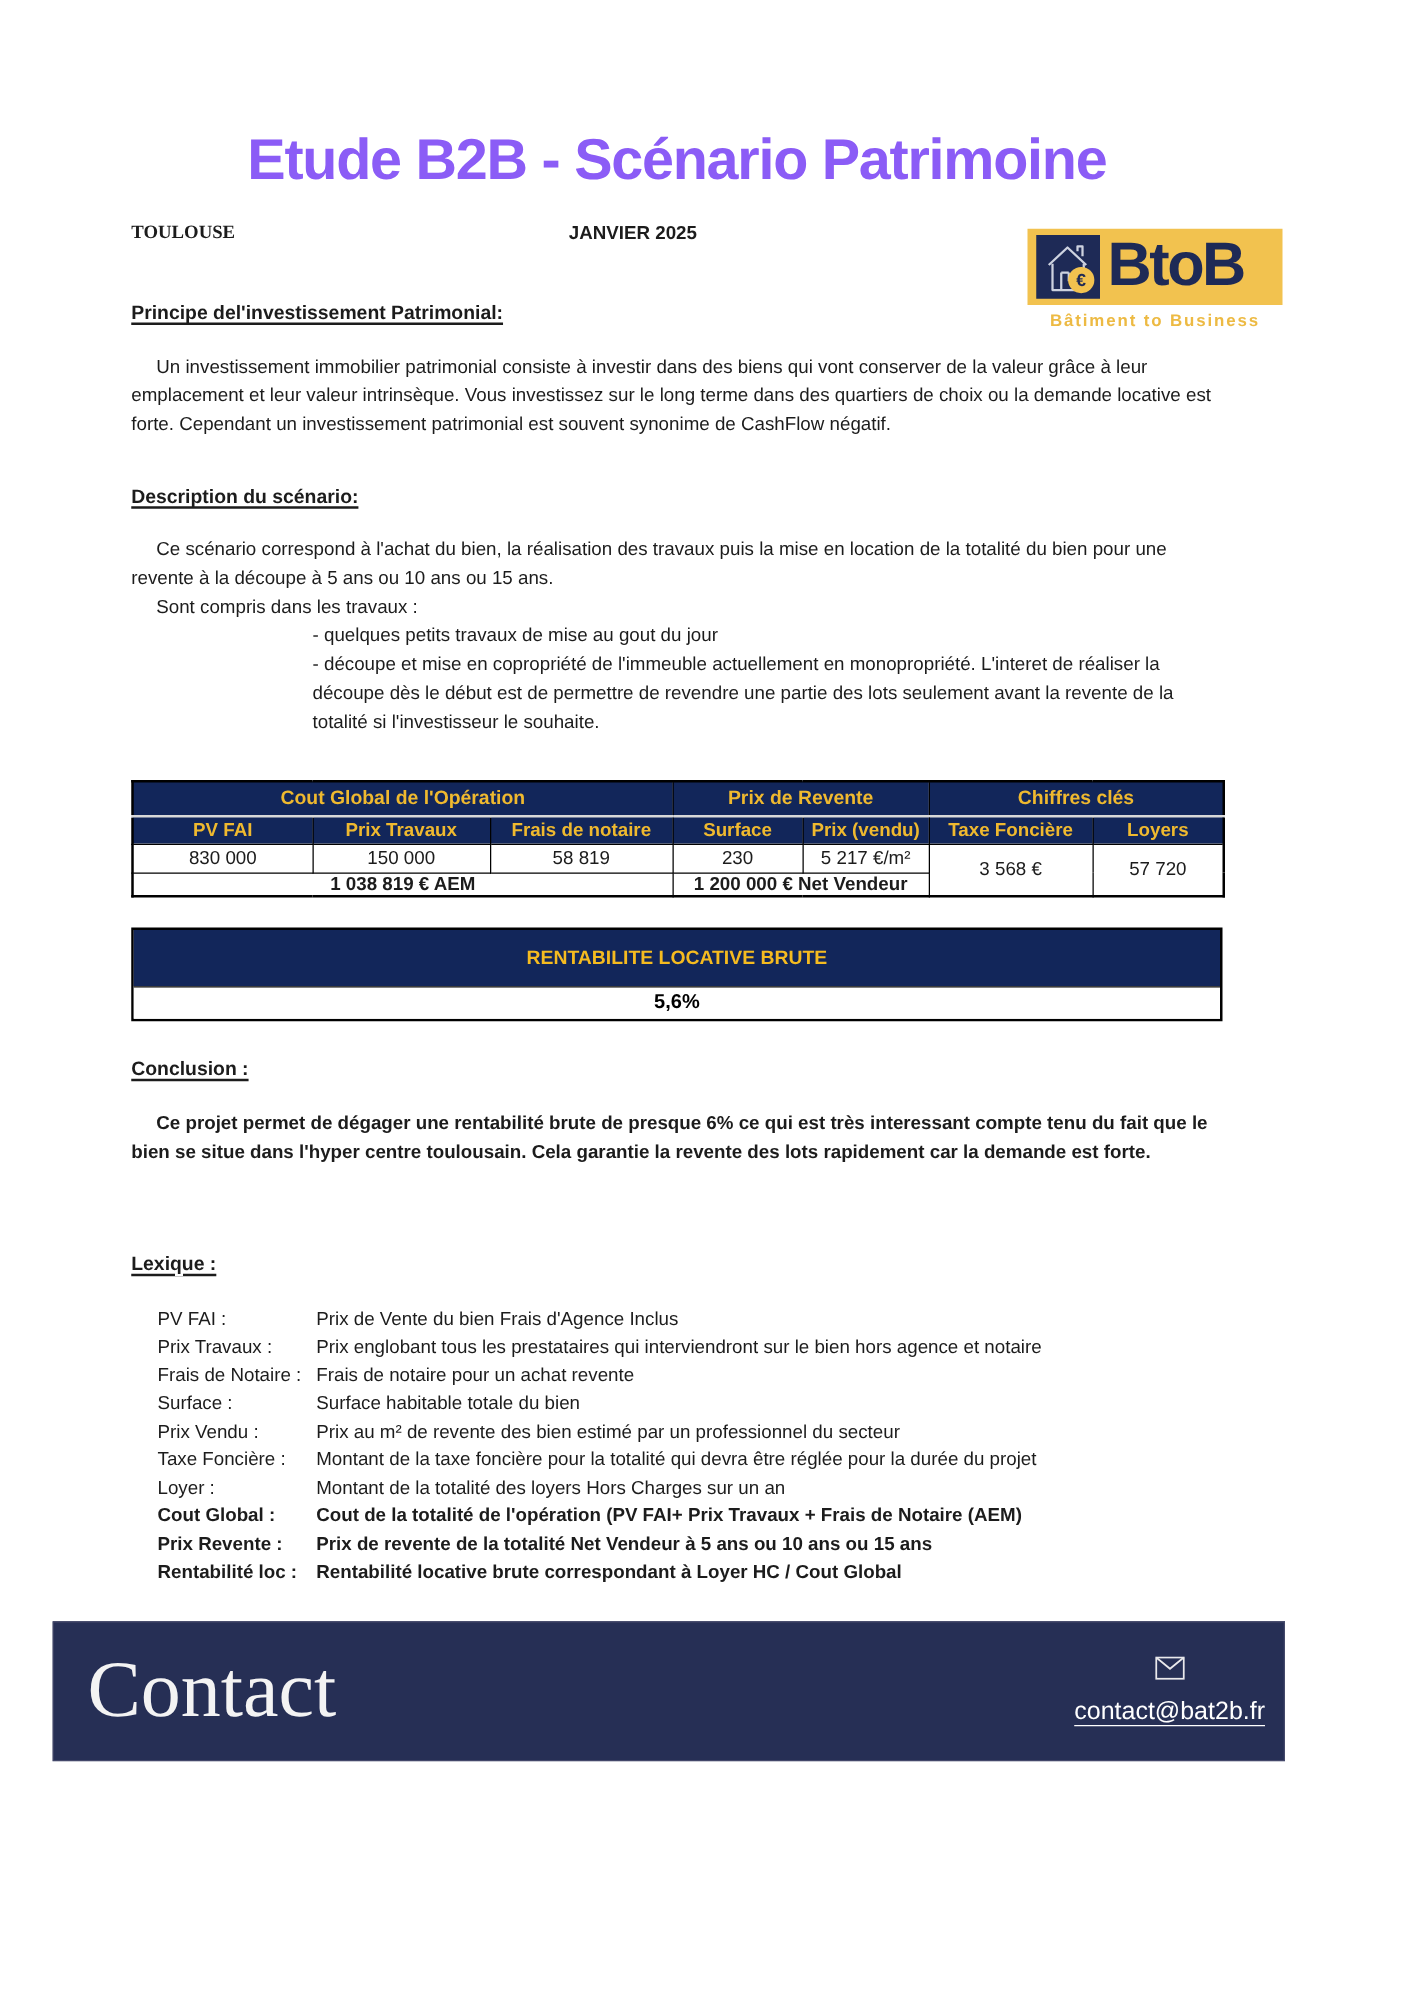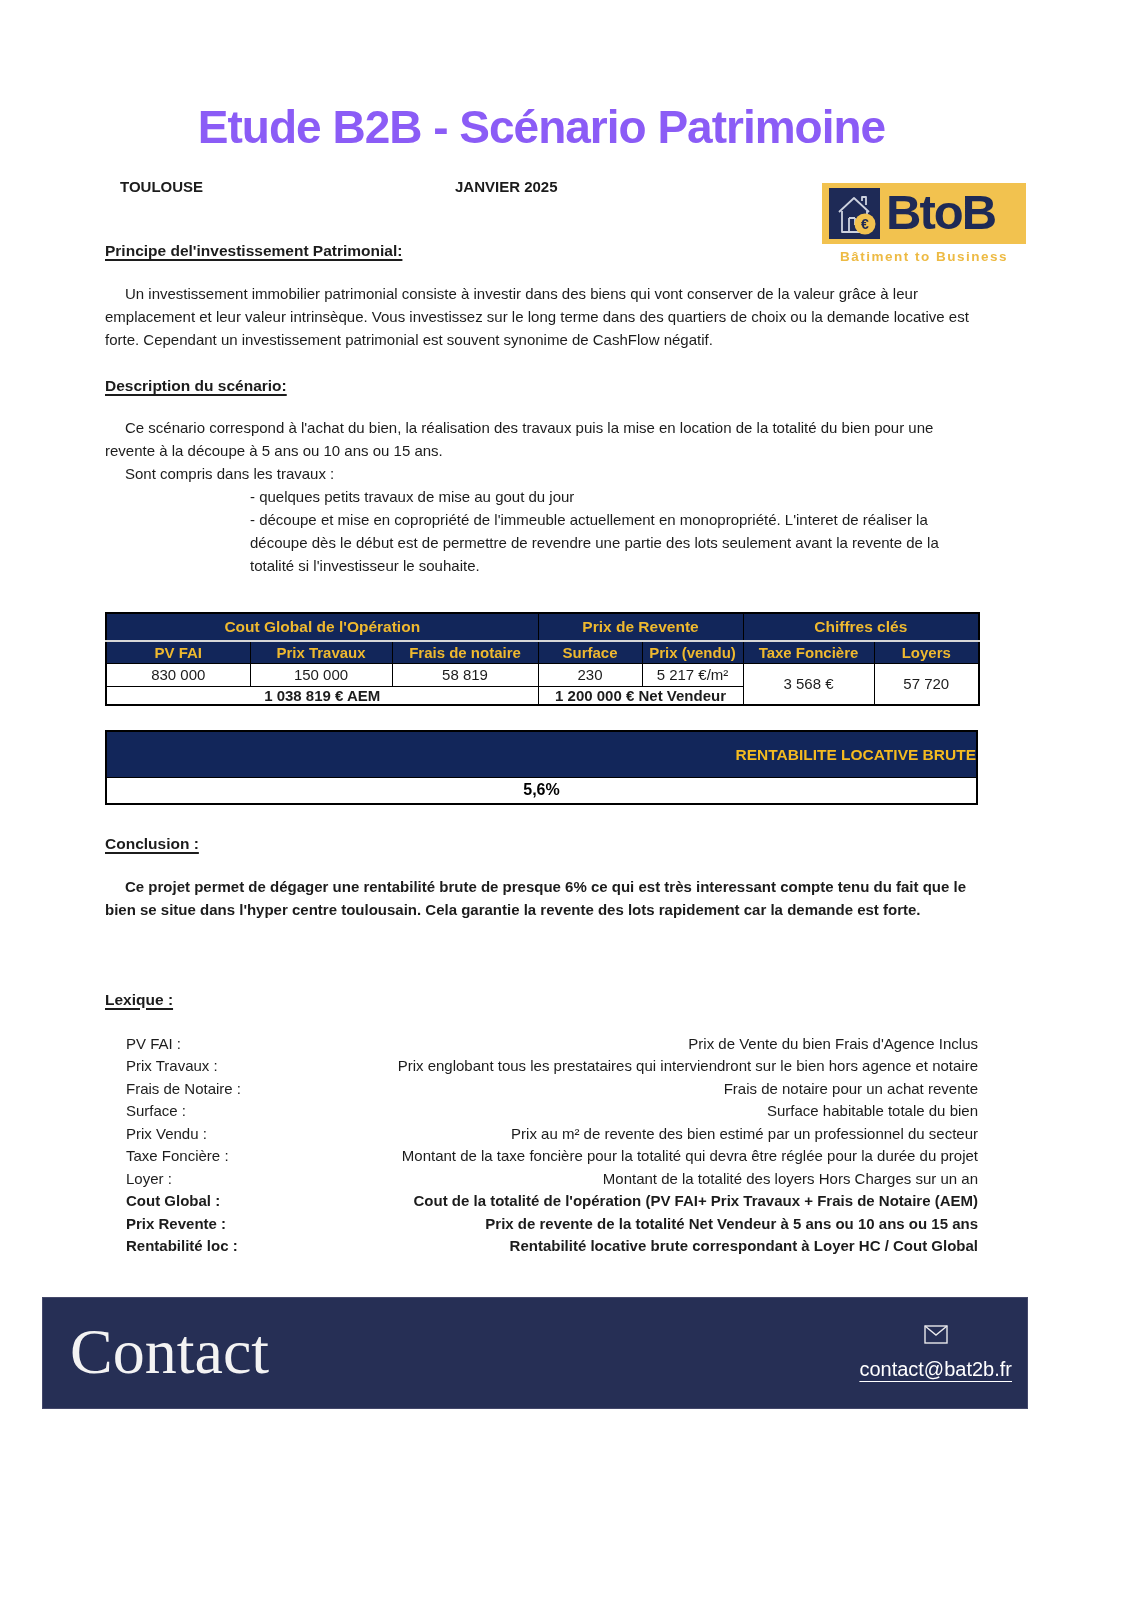--- a/index.html
+++ b/index.html
@@ -10,21 +10,21 @@
     overflow:hidden;
   }
   .content { position:relative; margin-left:105px; width:873px; }
 
   
   .doc-title {
     padding-top:100px; text-align:center; font-size:46px; font-weight:700;
     letter-spacing:-1px; color:#8b5cf6;
   }
   .meta-row { position:relative; height:20px; margin-top:24px; font-size:15px; font-weight:700; }
-  .meta-city { position:absolute; left:15px; top:0; }
+  .meta-city { position:absolute; left:0; top:0;font-family:Liberation Serif, serif; }
   .meta-date { position:absolute; left:350px; top:0; }
 
   
   .logo { position:absolute; left:822px; top:183px; width:204px; }
   .logo-box { position:relative; width:204px; height:61px; background:#F2C24F; }
   .logo-icon-square { position:absolute; left:7px; top:5px; width:51px; height:51px; background:#1E2A56; }
   .logo-word {
     position:absolute; left:64px; top:50%; transform:translateY(-54%);
     font-size:49px; font-weight:800; color:#1E2A56; letter-spacing:-2px;
   }
@@ -34,55 +34,55 @@
   }
 
   
   .section-heading {
     font-size:15.5px; font-weight:700; text-decoration:underline;
     text-decoration-thickness:1.5px; text-underline-offset:3px;
   }
   .h-principe { margin-top:44px; }
   .para { font-size:15px; line-height:23px; margin-top:22px; }
   .indent { text-indent:20px; }
-  .h-description { margin-top:26px; }
+  .h-description { margin-top:38px; }
   .tight { margin-top:21px; }
   .no-gap { margin-top:0; }
   .bullets { margin-left:145px; width:712px; font-size:15px; line-height:23px; }
 
   
   .fin-table { margin-top:35px; width:873px; border-collapse:collapse; border:2px solid #000; table-layout:fixed; }
   .fin-table th, .fin-table td { border:1.5px solid #000; text-align:center; vertical-align:middle; padding:0; }
   .group-row th {
     background:#12265A; color:#EFB92F; font-weight:700; font-size:15.5px;
     height:28px; border-bottom:2px solid #d8d8d8;text-align:center;
   }
   .sub-row th { background:#12265A; color:#EFB92F; font-weight:700; font-size:15px; height:22px; }
   .data-row td { height:23px; font-size:15px; background:#fff; }
   .total-row td { height:18px; font-size:15px; font-weight:700; background:#fff; }
 
   
   .rent-box { margin-top:24px; width:873px; border:2px solid #000; }
   .rent-head {
-    background:#12265A; color:#F5BB20; text-align:right;
+    background:#12265A; color:#F5BB20; text-align:center;
     font-size:15.5px; font-weight:700; padding:14px 0 13px 0;
   }
   .rent-value {
     background:#fff; border-top:1.5px solid #000; text-align:center;
     font-size:16px; font-weight:700; padding:3px 0 4px 0; color:#000;
   }
 
   .h-conclusion { margin-top:30px; }
   .conclusion-para { font-weight:700; }
 
   .h-lexique { margin-top:70px; }
   .lexique-list { margin-top:24px; margin-left:21px; width:852px; }
   .lexique-row { display:flex; font-size:15px; line-height:22.5px; }
   .lexique-term { width:127px; flex:0 0 127px; }
-  .lexique-def { flex:1;text-align:right; }
+  .lexique-def { flex:1; }
   .lexique-row.bold { font-weight:700; }
 
   
   .footer-banner {
     position:absolute; left:42px; top:1297px; width:986px; height:112px;
     background:#262F55; box-shadow:0 0 0 1px #44486a inset;
   }
   .contact-title {
     position:absolute; left:28px; top:50%; transform:translateY(-52%);
     font-family:"Liberation Serif", serif; font-size:64px; color:#f3f3f3; font-weight:400;

